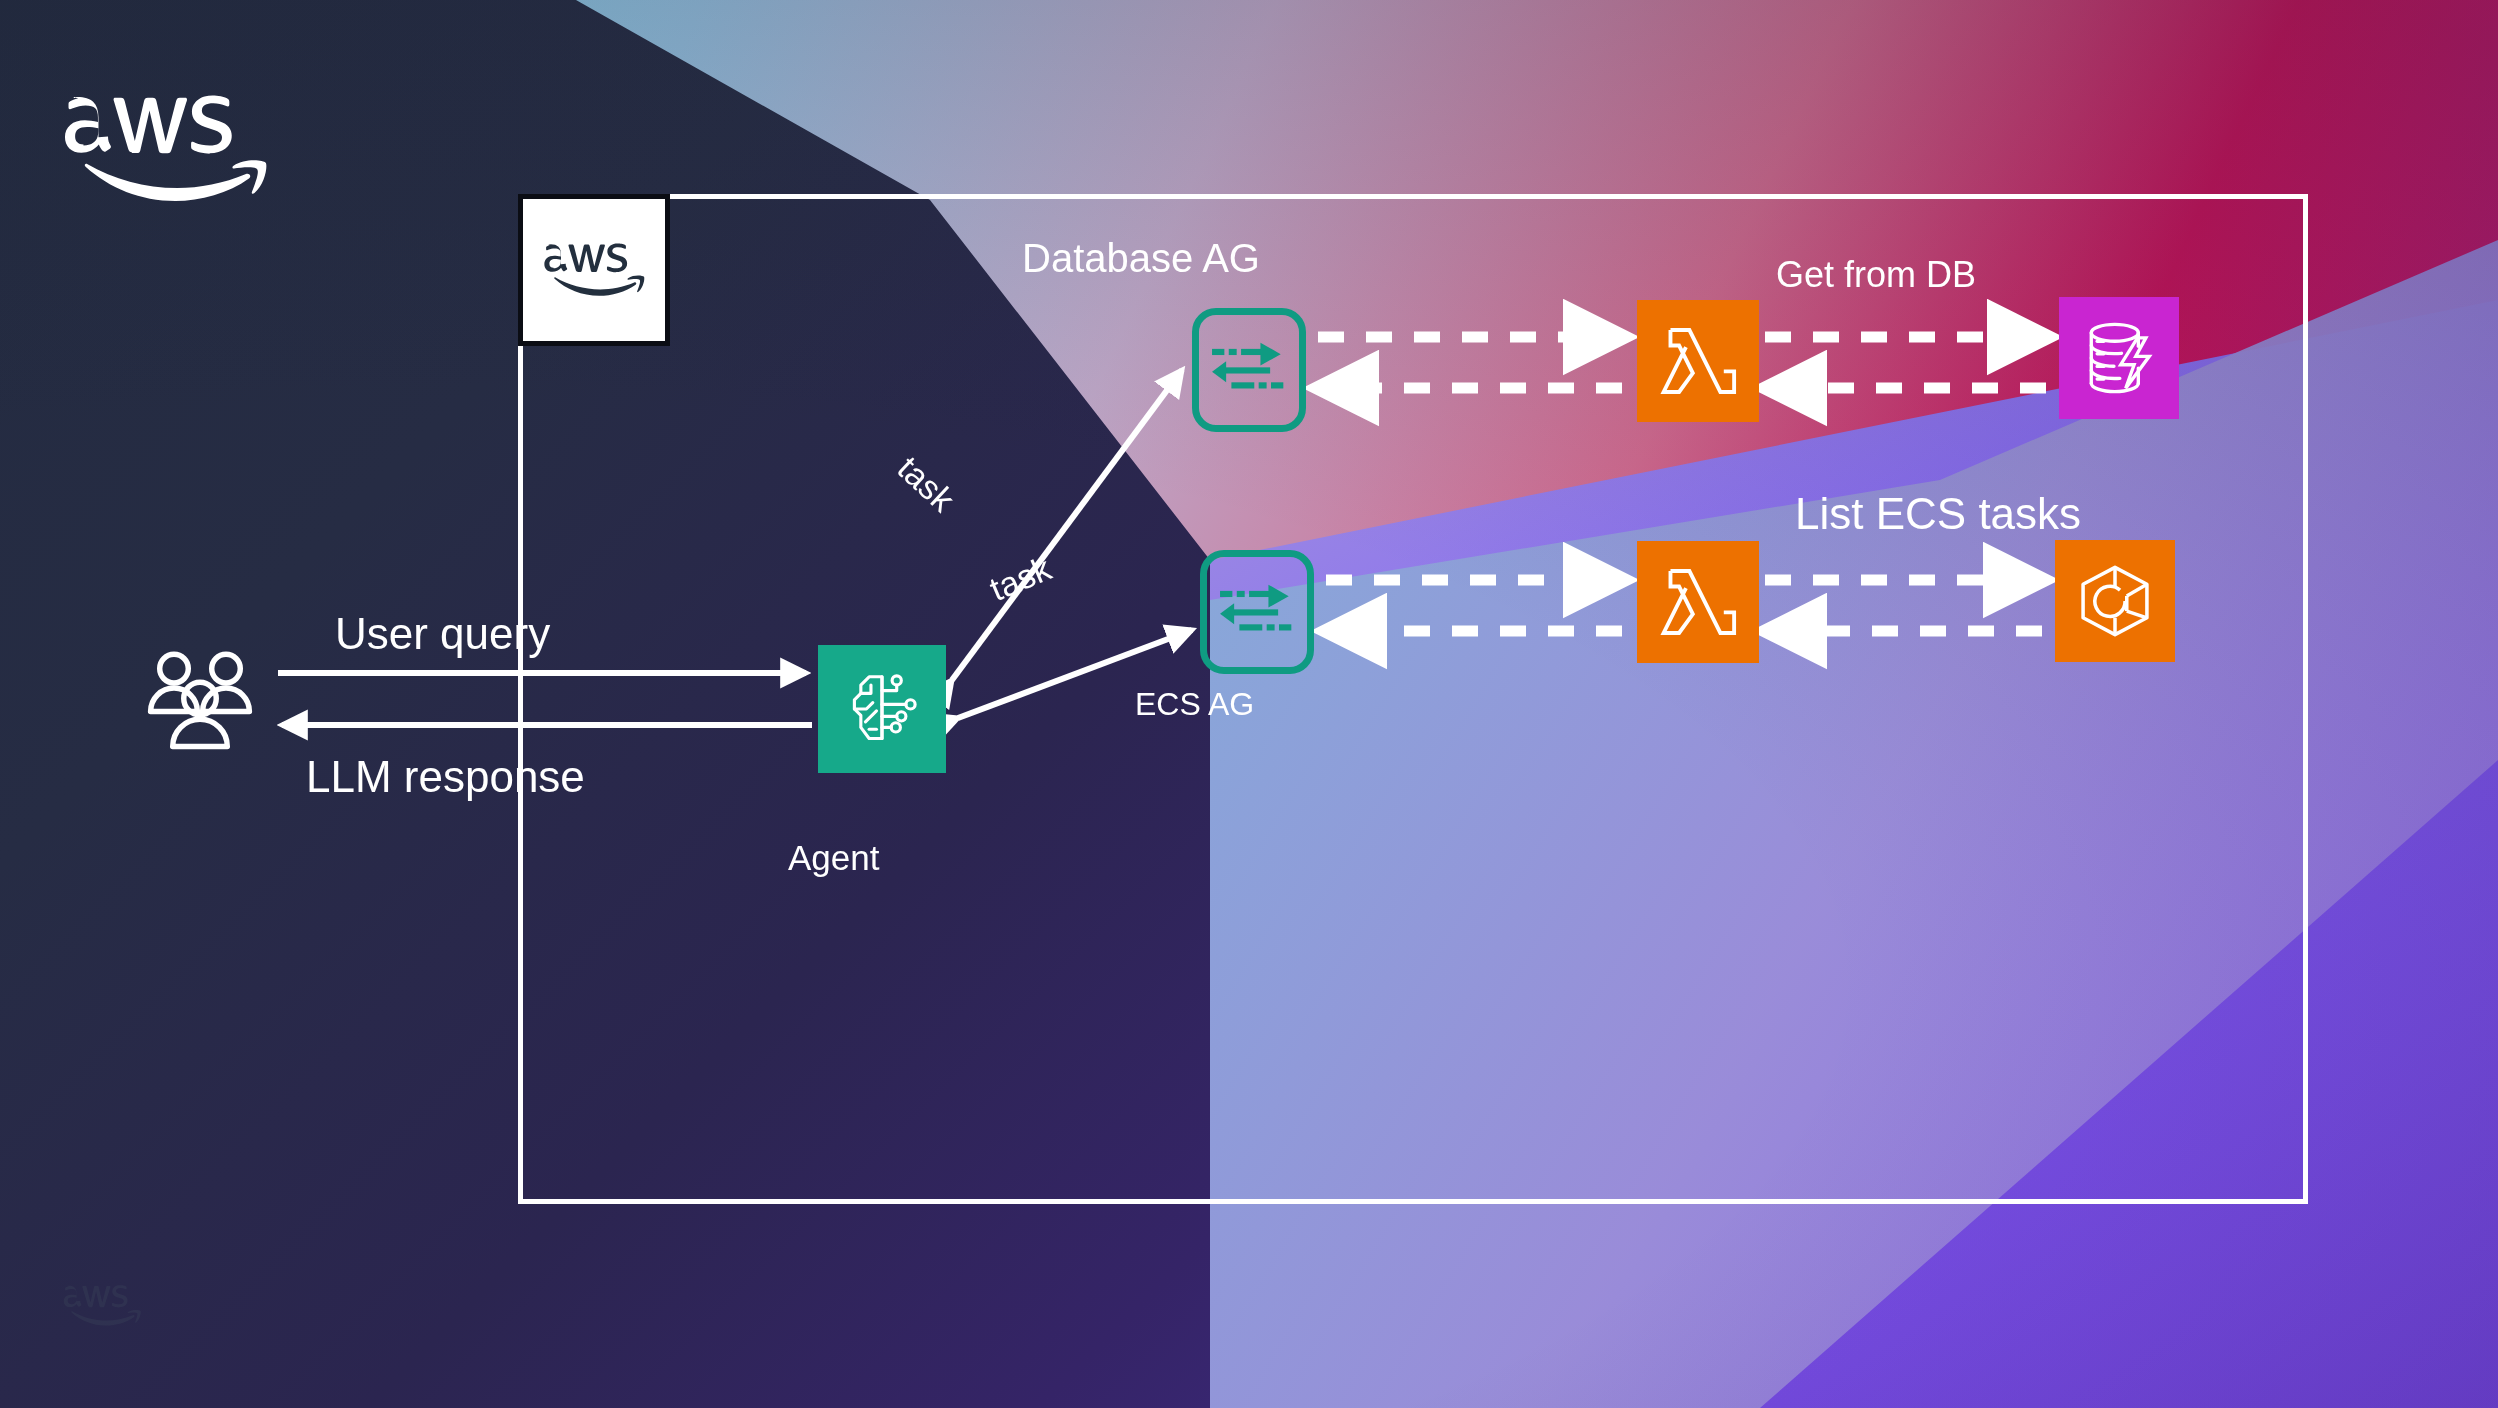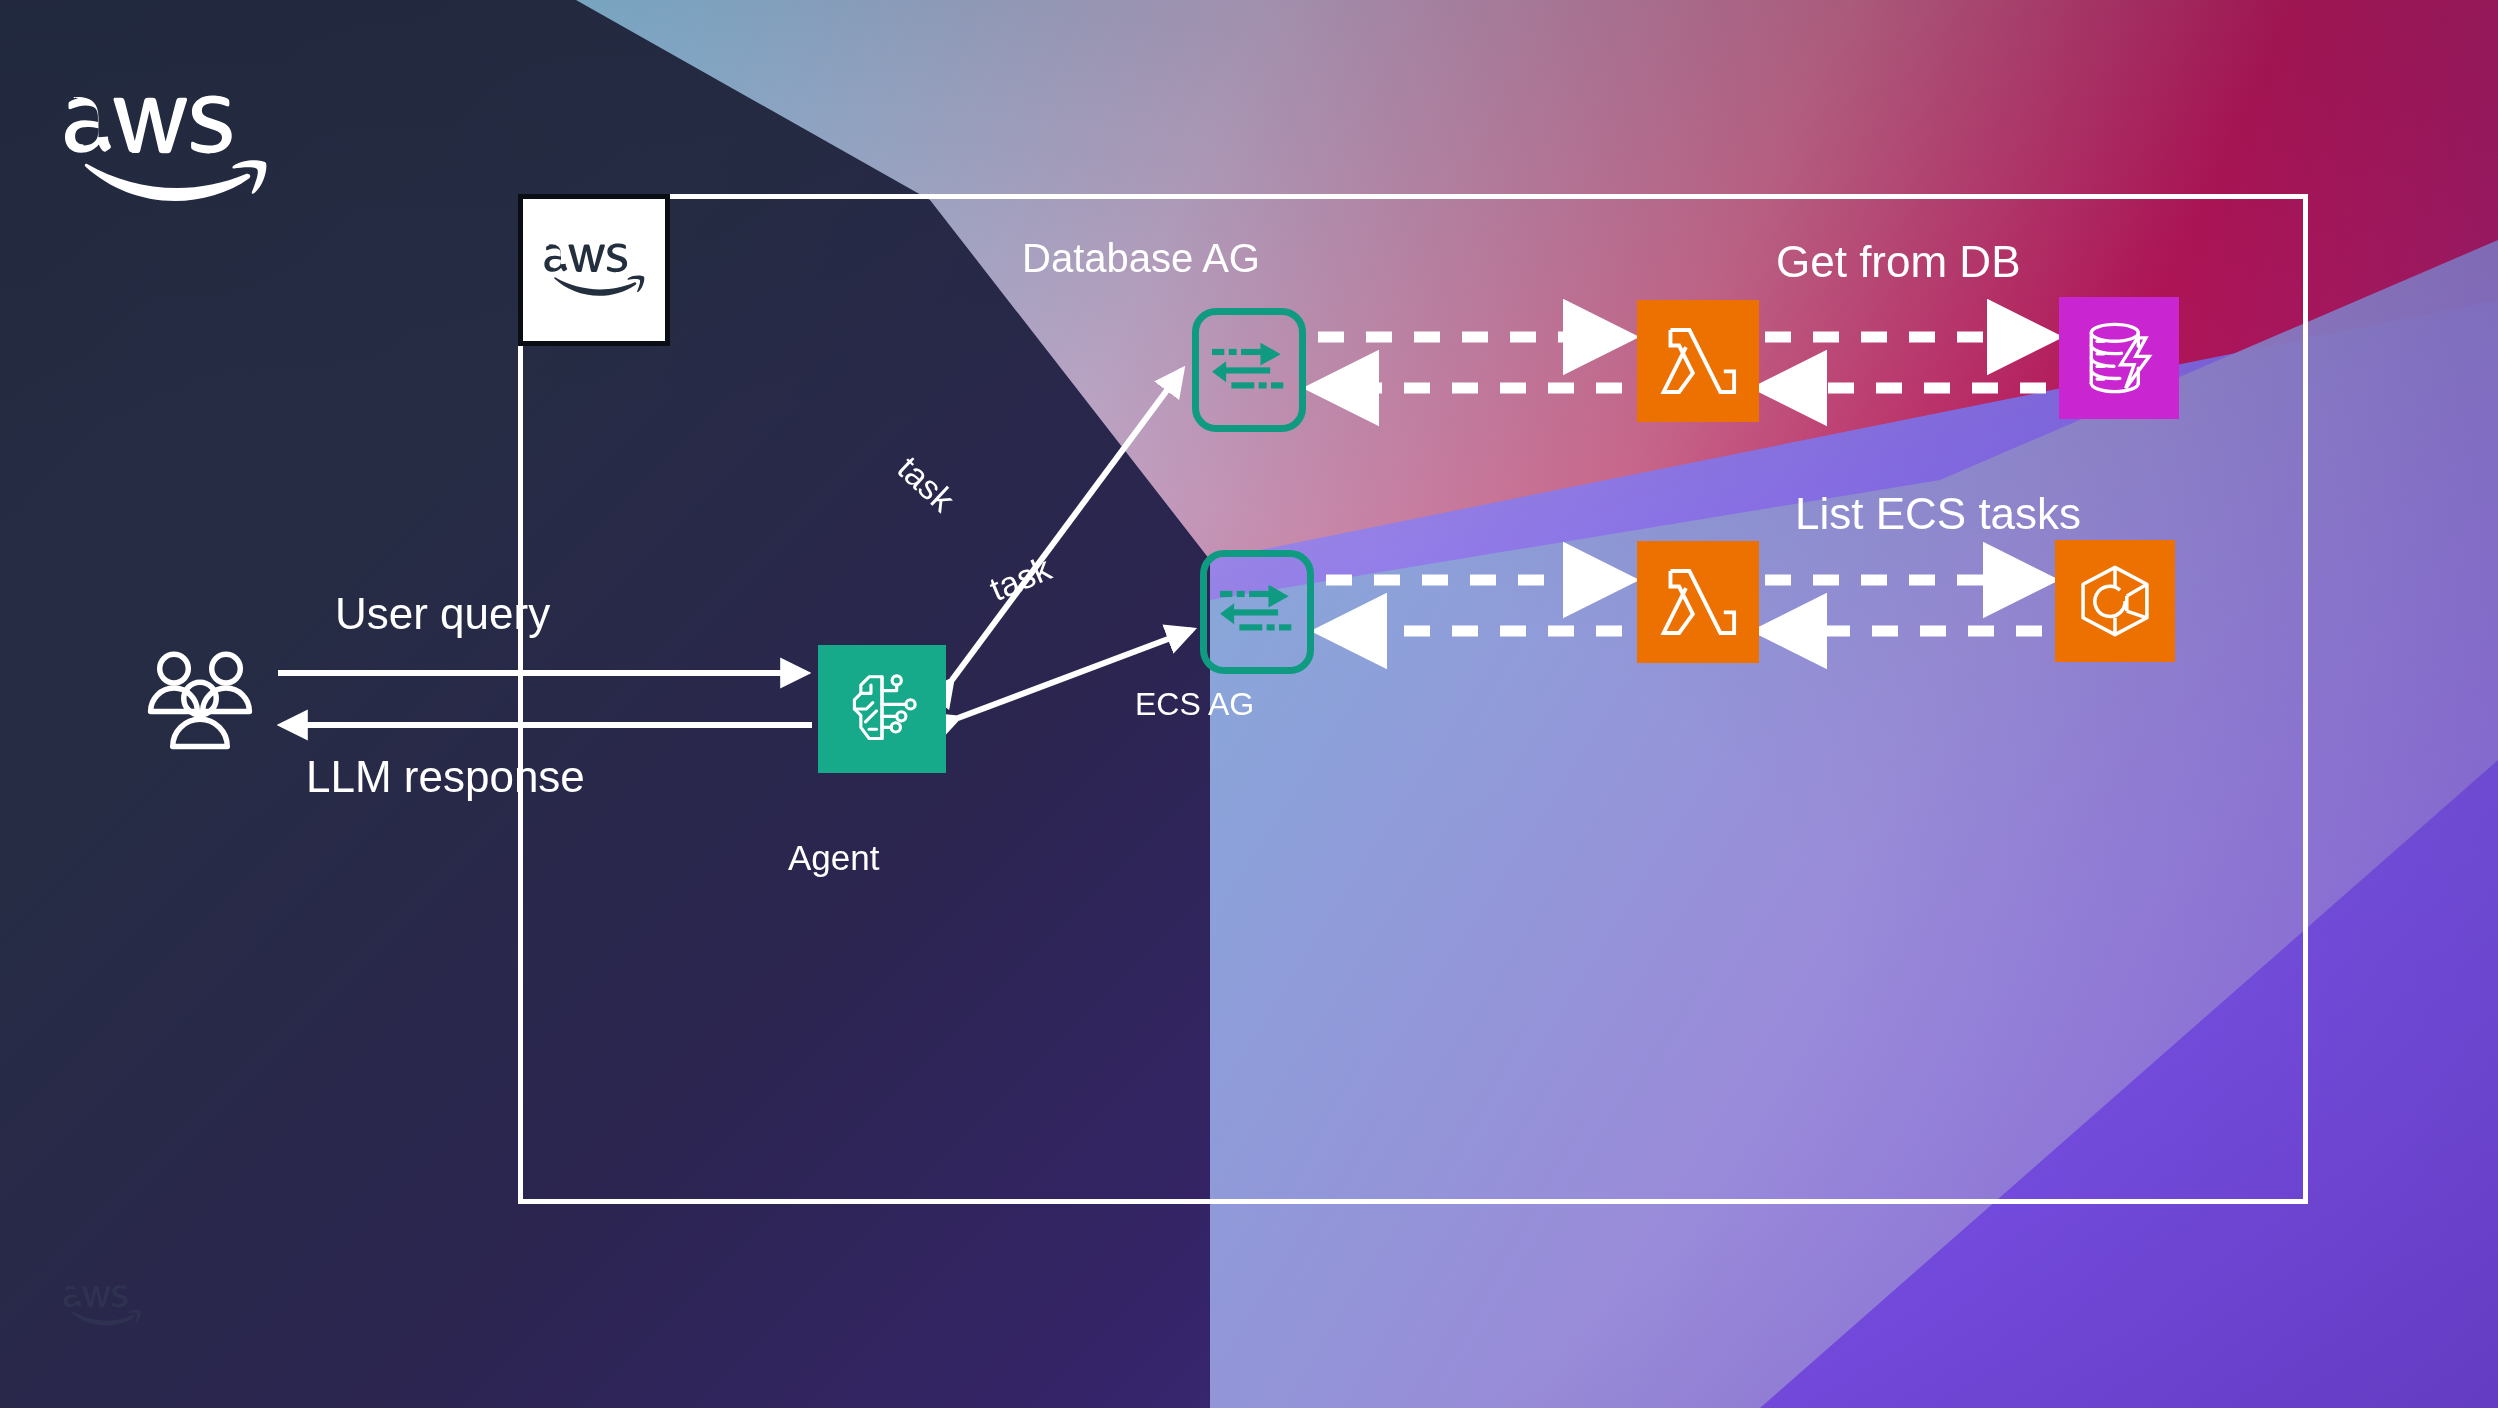--- a/index.html
+++ b/index.html
@@ -151,25 +151,25 @@
   }
   
   .label {
     position: absolute;
     color: #ffffff;
     font-family: "Liberation Sans", sans-serif;
     white-space: nowrap;
     line-height: 1;
   }
   .lbl-db-ag      { left: 1022px; top: 238px;  font-size: 40px; }
-  .lbl-get-db     { left: 1776px; top: 240px;  font-size: 44px; }
+  .lbl-get-db     { left: 1776px; top: 257px;  font-size: 36px; }
   .lbl-ecs-tasks  { left: 1795px; top: 492px;  font-size: 44px; }
   .lbl-ecs-ag     { left: 1135px; top: 688px;  font-size: 32px; }
   .lbl-agent      { left: 788px;  top: 808px;  font-size: 35px; margin-top: 32px; }
-  .lbl-user-query { left: 335px;  top: 592px;  font-size: 44px; text-align: right; }
+  .lbl-user-query { left: 335px;  top: 612px;  font-size: 44px; text-align: right; }
   .lbl-llm-resp   { left: 306px;  top: 755px;  font-size: 44px; }
   .lbl-task-1 {
     left: 915px; top: 450px; font-size: 34px;
     transform: rotate(43deg); transform-origin: left top;
   }
   .lbl-task-2 {
     left: 985px; top: 575px; font-size: 34px;
     transform: rotate(-23deg); transform-origin: left top;
   }
   svg.overlay {

